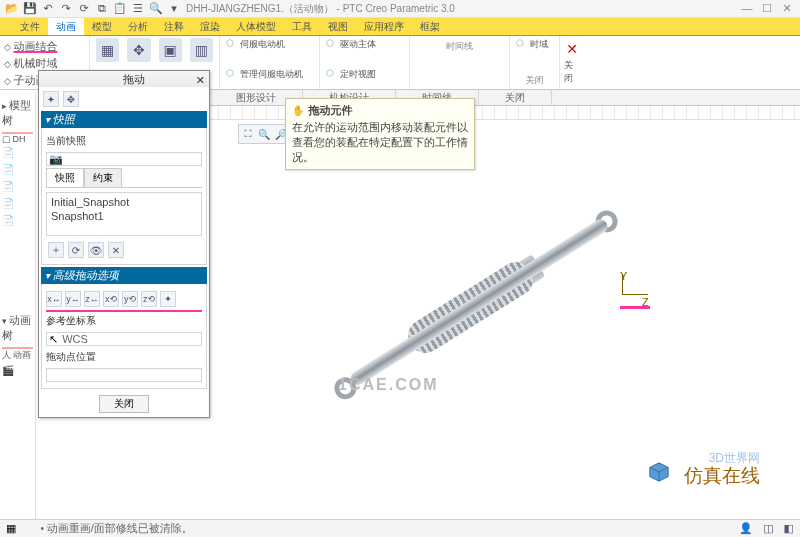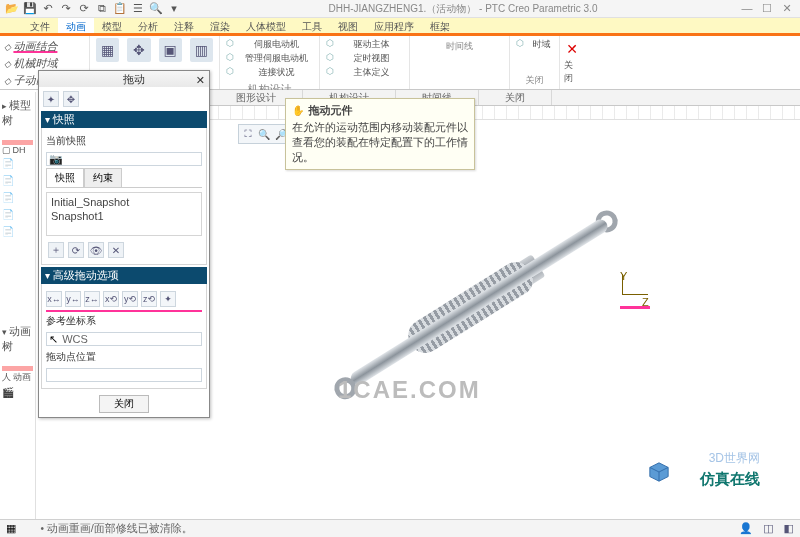--- a/index.html
+++ b/index.html
@@ -2,53 +2,53 @@
 <html><head>
 <meta charset="utf-8">
 <style>
 * { box-sizing: border-box; margin: 0; padding: 0; font-family: "Microsoft YaHei", sans-serif; font-size: 11px; }
 body { width: 800px; height: 537px; background: #fff; position: relative; overflow: hidden; }
 
 
 .titlebar { height: 18px; background: #f5f5f5; display: flex; align-items: center; border-bottom: 1px solid #e0e0e0; }
 .qat { display: flex; gap: 6px; padding: 0 6px; }
 .qat span { width: 12px; height: 12px; display: inline-flex; align-items: center; justify-content: center; color: #555; }
-.title-text { flex: 1; text-align: center; color: #888; font-size: 10px; }
+.title-text { flex: 1; text-align: left; color: #888; font-size: 10px; }
 .win-ctrl { display: flex; gap: 6px; padding-right: 6px; }
 .win-ctrl span { width: 14px; color: #888; text-align: center; cursor: pointer; }
 
 
-.menubar { height: 18px; background: #fef9c3; display: flex; padding-left: 22px; border-bottom: 3px solid #f97316; }
+.menubar { height: 18px; background: #fde047; display: flex; padding-left: 12px; border-bottom: 1px solid #f97316; }
 .menubar span { padding: 2px 8px; color: #555; cursor: pointer; font-size: 10px; }
 .menubar span.active { background: #fff; color: #0066cc; }
 
 
 .ribbon { height: 54px; background: #fff; display: flex; border-bottom: 1px solid #c8c8c8; position: relative; }
-.ribbon-left { width: 90px; border-right: 1px solid #e5e5e5; padding: 2px 4px; font-style: italic; }
+.ribbon-left { width: 90px; border-right: 1px solid #e5e5e5; padding: 2px 4px; }
 .ribbon-left div { font-size: 9px; color: #555; padding: 1px 0; white-space: nowrap; }
 .ribbon-left .hl { text-decoration: underline; text-decoration-color: #ff3399; text-decoration-thickness: 2px; }
 .ribbon-group { border-right: 1px solid #e5e5e5; padding: 2px 6px; display: flex; flex-direction: column; justify-content: space-between; }
 .group-icons { display: flex; gap: 8px; }
 .group-icons .big-icon { width: 24px; height: 24px; background: #dde6ee; border-radius: 2px; display: flex; align-items: center; justify-content: center; color: #557; font-size: 14px; }
 .group-label { font-size: 9px; color: #888; text-align: center; padding-top: 2px; }
-.ribbon-text-list { display: flex; flex-direction: column; gap: 0; text-align: center; }
+.ribbon-text-list { display: flex; flex-direction: column; gap: 16px; }
 .ribbon-text-list span { font-size: 9px; color: #555; padding: 0 0 1px 14px; position: relative; }
 .ribbon-text-list span::before { content: "⬡"; position: absolute; left: 0; color: #7aa; font-size: 9px; }
 .hl-under { border-bottom: 2px solid #ff3399; display: inline-block; }
 .close-x { width: 24px; display: flex; flex-direction: column; align-items: center; justify-content: center; gap: 2px; padding: 4px; }
 .close-x .x { color: #d00; font-size: 14px; }
 
 
 .dialog { position: absolute; left: 38px; top: 70px; width: 172px; background: #fff; border: 1px solid #888; box-shadow: 1px 1px 3px rgba(0,0,0,.25); z-index: 10; }
 .dlg-title { background: linear-gradient(#f6f6f6,#e9e9e9); height: 16px; display: flex; align-items: flex-end; justify-content: center; position: relative; font-size: 10px; color: #333; padding-left: 20px; }
 .dlg-title .x { position: absolute; right: 4px; cursor: pointer; }
 .dlg-body { padding: 2px; }
 .dlg-icons { display: flex; gap: 4px; padding: 2px; }
 .dlg-icons span { width: 16px; height: 16px; display: inline-flex; align-items: center; justify-content: center; background: #eef2f6; border: 1px solid #cdd6de; color: #557; font-size: 10px; }
-.section-hdr { background: #0c4a6e; color: #fff; padding: 1px 4px; font-size: 10px; margin-top: 2px; }
+.section-hdr { background: #0369a1; color: #fff; padding: 1px 4px; font-size: 10px; margin-top: 2px; font-style: italic; }
 .section-body { background: #fff; border: 1px solid #d5d5d5; border-top: none; padding: 4px; }
 .sub-lbl { font-size: 10px; color: #333; padding: 2px 0; }
 .input-line { border: 1px solid #cdd6de; height: 14px; background: #fff; margin: 2px 0; display: flex; align-items: center; padding: 0 2px; }
 .tabrow { display: flex; border-bottom: 1px solid #ccc; margin-top: 2px; }
 .tabrow span { padding: 2px 8px; font-size: 10px; border: 1px solid #ccc; border-bottom: none; background: #eee; cursor: pointer; }
 .tabrow span.on { background: #fff; }
 .snap-list { border: 1px solid #d5d5d5; height: 44px; padding: 2px 4px; font-size: 9px; color: #444; margin-top: 4px; }
 .snap-list div { padding: 1px 0; }
 .adv-icons { display: flex; gap: 3px; padding: 3px 0; flex-wrap: wrap; }
 .adv-icons span { width: 16px; height: 16px; border: 1px solid #cdd6de; background: #f3f6f9; display: inline-flex; align-items: center; justify-content: center; font-size: 9px; color: #557; }
@@ -78,34 +78,34 @@
 .eye-l { position: absolute; left: 40px; top: 78px; width: 22px; height: 22px; border: 5px solid #a0a6ad; border-radius: 50%; background: #fff; }
 .eye-r { position: absolute; left: 350px; top: 75px; width: 22px; height: 22px; border: 5px solid #a0a6ad; border-radius: 50%; background: #fff; }
 .cap { position: absolute; left: 260px; top: 74px; width: 20px; height: 26px; background: linear-gradient(#d0d4d8,#888e96,#d0d4d8); border-radius: 3px; }
 .csys { position: absolute; right: 180px; top: 170px; font-size: 11px; color: #7a6000; }
 .csys .yax { position: absolute; left: 0; top: -20px; }
 .csys .zax { position: absolute; left: 22px; top: 6px; }
 .csys .line-y { position: absolute; left: 2px; top: -16px; width: 1px; height: 20px; background: #7a6000; }
 .csys .line-z { position: absolute; left: 2px; top: 4px; width: 26px; height: 1px; background: #7a6000; }
 .hl-csys { position: absolute; border-bottom: 3px solid #ff3399; width: 30px; left: 0; top: 16px; }
 
-.watermark1 { position: absolute; left: 300px; top: 256px; font-size: 24px; color: #bcbcbc; letter-spacing: 2px; font-weight: bold; pointer-events: none; }
-.watermark2 { position: absolute; right: 40px; bottom: 30px; font-size: 15px; color: #0f766e; pointer-events: none; font-weight: bold; }
+.watermark1 { position: absolute; left: 300px; top: 256px; font-size: 16px; color: #bcbcbc; letter-spacing: 2px; font-weight: bold; pointer-events: none; }
+.watermark2 { position: absolute; right: 40px; bottom: 30px; font-size: 19px; color: #a16207; pointer-events: none; }
 .cube-ico { position: absolute; right: 130px; bottom: 36px; width: 22px; height: 22px; }
 .cube-ico svg { width: 22px; height: 22px; }
 
 
 .statusbar { position: absolute; left: 0; right: 0; bottom: 0; height: 18px; background: #f4f4f4; border-top: 1px solid #d0d0d0; display: flex; align-items: center; padding: 0 6px; }
 .statusbar .msg { flex: 1; font-size: 10px; color: #666; padding-left: 24px; }
 .statusbar .right { display: flex; gap: 10px; }
 .statusbar .right span { font-size: 11px; color: #557; cursor: pointer; }
 
 
 .tree-stub { position: absolute; left: 0; top: 92px; width: 36px; background: #fff; border-right: 1px solid #e0e0e0; bottom: 18px; padding: 2px; }
-.tree-stub .t-hdr { font-size: 9px; color: #555; padding: 4px 0 12px 0; border-bottom: 5px solid #fca5a5; }
+.tree-stub .t-hdr { font-size: 9px; color: #555; padding: 4px 0 4px 0; border-bottom: 2px solid #fca5a5; }
 .tree-stub .t-ico { display: block; padding: 3px 0; font-size: 10px; color: #777; }
 .tree-stub .row { display: flex; align-items: center; gap: 2px; }
 .tree-stub .row span { font-size: 9px; color: #555; }
 </style>
 </head>
 <body>
 
 <div class="titlebar">
   <div class="qat">
     <span>📂</span>

